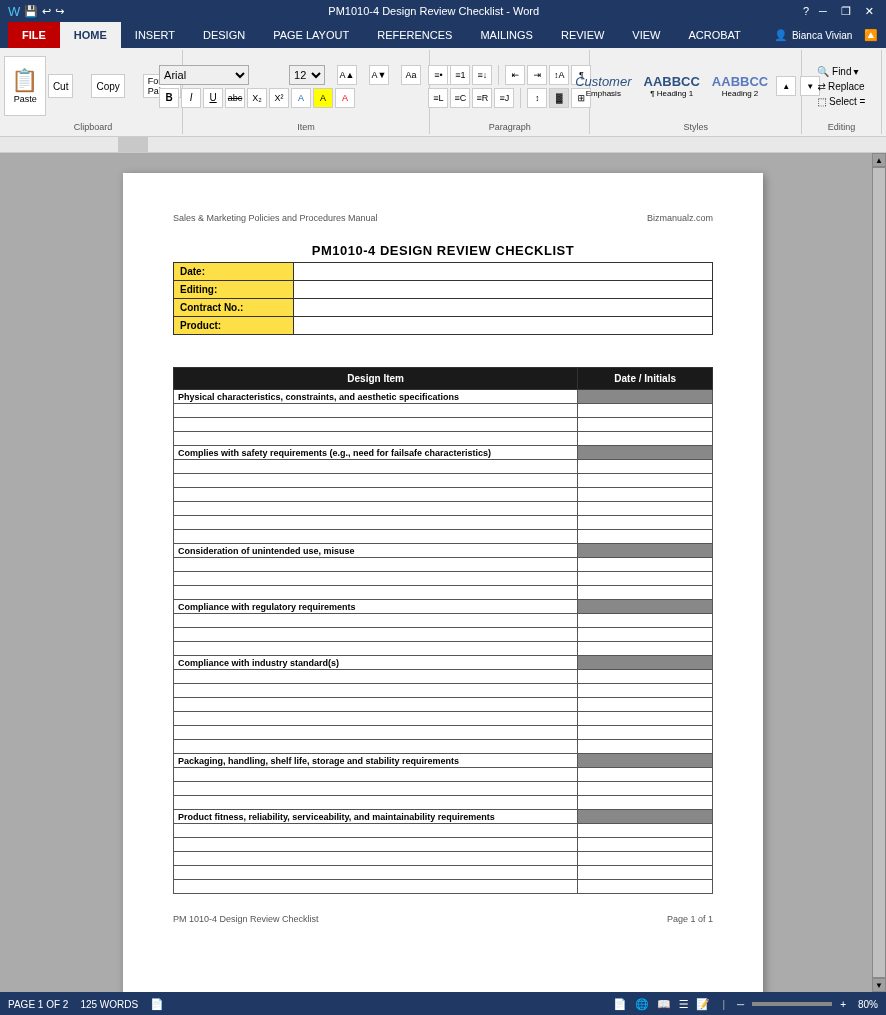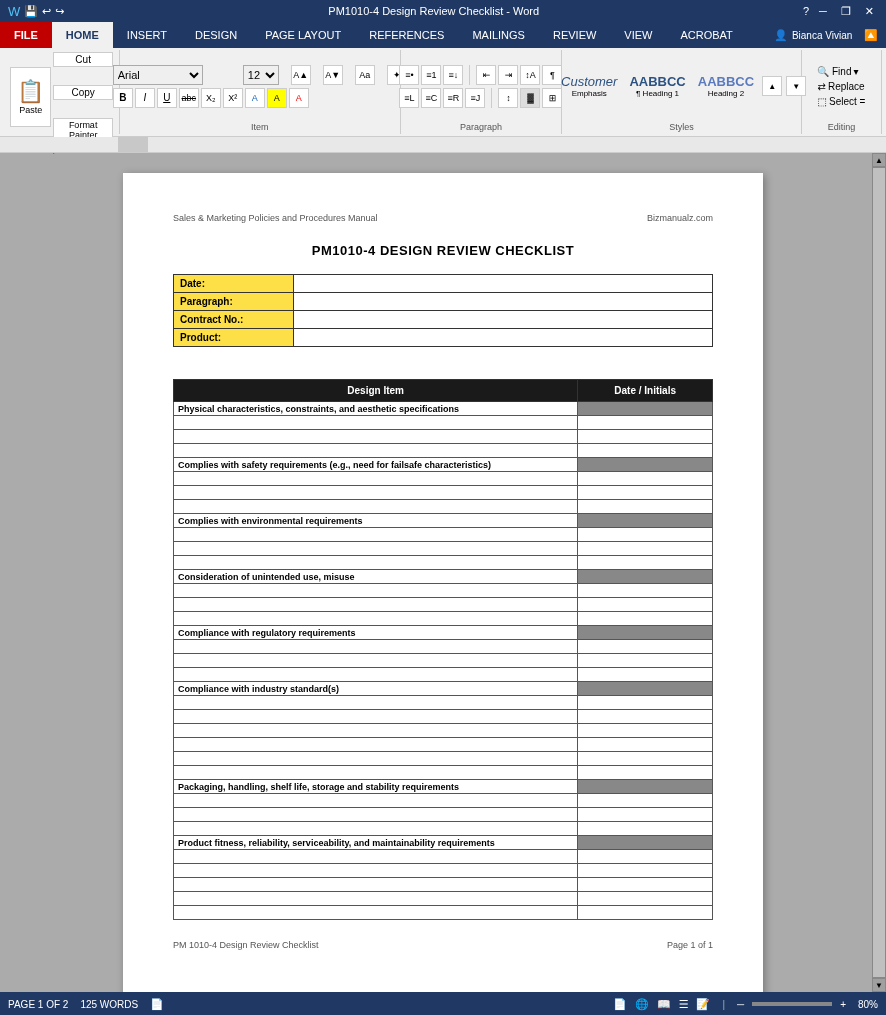--- a/index.html
+++ b/index.html
@@ -16,21 +16,21 @@
       color: white;
       font-size: 11px;
     }
     .title-bar-left { display: flex; align-items: center; gap: 4px; }
     .title-bar-center { flex: 1; text-align: center; }
     .title-bar-right { display: flex; align-items: center; gap: 6px; }
     .win-btn { color: white; font-size: 11px; cursor: pointer; padding: 0 4px; }
 
     
     .ribbon { background: #f0f0f0; border-bottom: 1px solid #ccc; }
-    .ribbon-tabs { display: flex; background: #1f3864; height: 26px; }
+    .ribbon-tabs { display: flex; background: #1f3864; height: 26px; padding-left: 8px; }
     .ribbon-tab {
       padding: 4px 14px;
       color: white;
       font-size: 11px;
       cursor: pointer;
       display: flex;
       align-items: center;
     }
     .ribbon-tab.active { background: #f0f0f0; color: #1f3864; font-weight: bold; }
     .ribbon-tab-file { background: #c00000; color: white; padding: 4px 14px; font-size: 11px; font-weight: bold; cursor: pointer; display: flex; align-items: center; }
@@ -63,21 +63,21 @@
       width: 640px;
       min-height: 860px;
       padding: 40px 50px;
       box-shadow: 2px 2px 8px rgba(0,0,0,0.3);
       font-family: Arial, sans-serif;
       font-size: 11px;
     }
 
     .doc-header { display: flex; justify-content: space-between; font-size: 9px; color: #555; margin-bottom: 20px; }
 
-    .doc-title { text-align: center; font-size: 13px; font-weight: bold; margin-bottom: 16px; letter-spacing: 0.5px; }
+    .doc-title { text-align: center; font-size: 13px; font-weight: bold; margin-bottom: 4px; letter-spacing: 0.5px; }
 
     
     .info-table { width: 100%; border-collapse: collapse; margin-bottom: 18px; }
     .info-table td { border: 1px solid #333; padding: 3px 6px; font-size: 10px; }
     .info-table .label-cell { font-weight: bold; width: 120px; background: #fde047; }
     .info-table .value-cell { background: white; }
 
     
     .check-table { width: 100%; border-collapse: collapse; margin-top: 32px; }
     .check-table th {
@@ -167,21 +167,21 @@
   </div>
 
   <div class="ribbon-content">
 
     <div class="ribbon-group">
       <div class="ribbon-group-content">
         <div style="display:flex;flex-direction:column;align-items:center;border:1px solid #ccc;padding:4px 6px;background:white;cursor:pointer;height:60px;justify-content:center;">
           <span style="font-size:22px;">📋</span>
           <span style="font-size:9px;">Paste</span>
         </div>
-        <div style="display:flex;flex-direction:column;gap:18px;">
+        <div style="display:flex;flex-direction:row;gap:18px;">
           <button class="small-btn">Cut</button>
           <button class="small-btn">Copy</button>
           <button class="small-btn" style="font-size:9px;">Format Painter</button>
         </div>
       </div>
       <div class="ribbon-group-label">Clipboard</div>
     </div>
 
     <div class="ribbon-group" style="min-width:180px;">
       <div style="display:flex;flex-direction:column;gap:3px;flex:1;justify-content:center;">
@@ -305,21 +305,21 @@
 
       <div class="doc-title">PM1010-4 DESIGN REVIEW CHECKLIST</div>
 
       <table class="info-table">
         <tbody>
             <tr>
           <td class="label-cell">Date:</td>
           <td class="value-cell"></td>
         </tr>
         <tr>
-          <td class="label-cell">Paragraph:</td>
+          <td class="label-cell">Editing:</td>
           <td class="value-cell"></td>
         </tr>
         <tr>
           <td class="label-cell">Contract No.:</td>
           <td class="value-cell"></td>
         </tr>
         <tr>
           <td class="label-cell">Product:</td>
           <td class="value-cell"></td>
         </tr>
@@ -363,24 +363,20 @@
           <tr>
               <td></td>
               <td class="empty-date"></td>
             </tr>
           <tr>
               <td></td>
               <td class="empty-date"></td>
             </tr>
 
           <tr>
-            <td class="item-label">Complies with environmental requirements</td>
-            <td class="date-cell"></td>
-          </tr>
-          <tr>
               <td></td>
               <td class="empty-date"></td>
             </tr>
           <tr>
               <td></td>
               <td class="empty-date"></td>
             </tr>
           <tr>
               <td></td>
               <td class="empty-date"></td>

